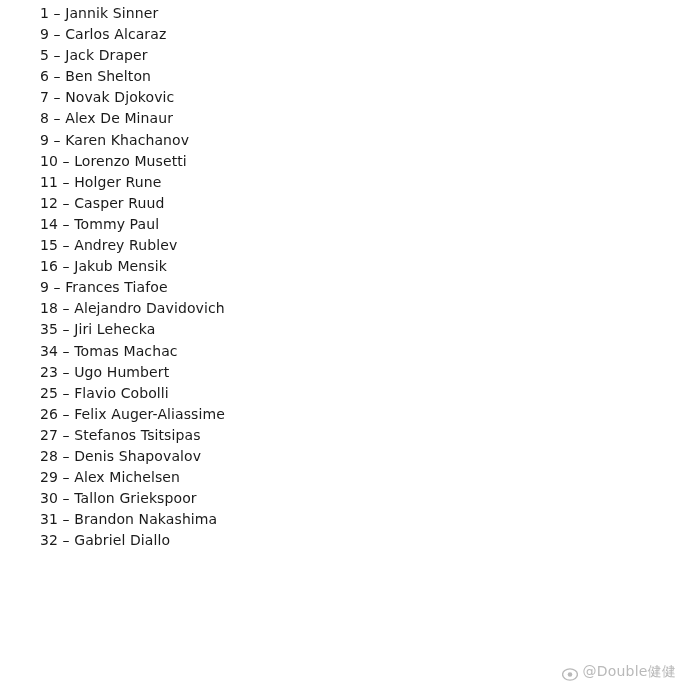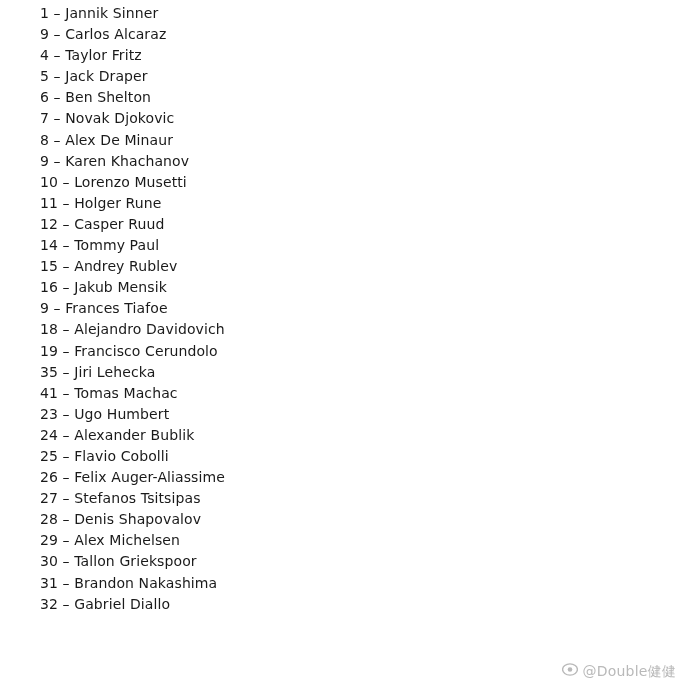--- a/index.html
+++ b/index.html
@@ -26,21 +26,21 @@
     line-height: 21.1px;
     white-space: nowrap;
     color: #1a1a1a;
     letter-spacing: 0.1px;
   }
   .watermark {
     position: absolute;
     right: 14px;
     bottom: 8px;
     display: flex;
-    align-items: flex-start;
+    align-items: flex-end;
     gap: 5px;
     color: #b9b9b9;
     font-size: 14px;
     font-family: "DejaVu Sans", sans-serif;
   }
   .weibo-eye {
     display: inline-block;
     width: 16px;
     height: 13px;
     position: relative;
@@ -49,39 +49,36 @@
   .watermark-text {
     letter-spacing: 0.2px;
   }
 </style>
 </head>
 <body>
 
 <div id="ranking-list">
     <div class="rank-row">1 – Jannik Sinner</div>
     <div class="rank-row">9 – Carlos Alcaraz</div>
-    <div class="rank-row">4 – Taylor Fritz</div>
     <div class="rank-row">5 – Jack Draper</div>
     <div class="rank-row">6 – Ben Shelton</div>
     <div class="rank-row">7 – Novak Djokovic</div>
     <div class="rank-row">8 – Alex De Minaur</div>
     <div class="rank-row">9 – Karen Khachanov</div>
     <div class="rank-row">10 – Lorenzo Musetti</div>
     <div class="rank-row">11 – Holger Rune</div>
     <div class="rank-row">12 – Casper Ruud</div>
     <div class="rank-row">14 – Tommy Paul</div>
     <div class="rank-row">15 – Andrey Rublev</div>
     <div class="rank-row">16 – Jakub Mensik</div>
     <div class="rank-row">9 – Frances Tiafoe</div>
     <div class="rank-row">18 – Alejandro Davidovich</div>
-    <div class="rank-row">19 – Francisco Cerundolo</div>
     <div class="rank-row">35 – Jiri Lehecka</div>
-    <div class="rank-row">41 – Tomas Machac</div>
+    <div class="rank-row">34 – Tomas Machac</div>
     <div class="rank-row">23 – Ugo Humbert</div>
-    <div class="rank-row">24 – Alexander Bublik</div>
     <div class="rank-row">25 – Flavio Cobolli</div>
     <div class="rank-row">26 – Felix Auger-Aliassime</div>
     <div class="rank-row">27 – Stefanos Tsitsipas</div>
     <div class="rank-row">28 – Denis Shapovalov</div>
     <div class="rank-row">29 – Alex Michelsen</div>
     <div class="rank-row">30 – Tallon Griekspoor</div>
     <div class="rank-row">31 – Brandon Nakashima</div>
     <div class="rank-row">32 – Gabriel Diallo</div>
   </div>
 

